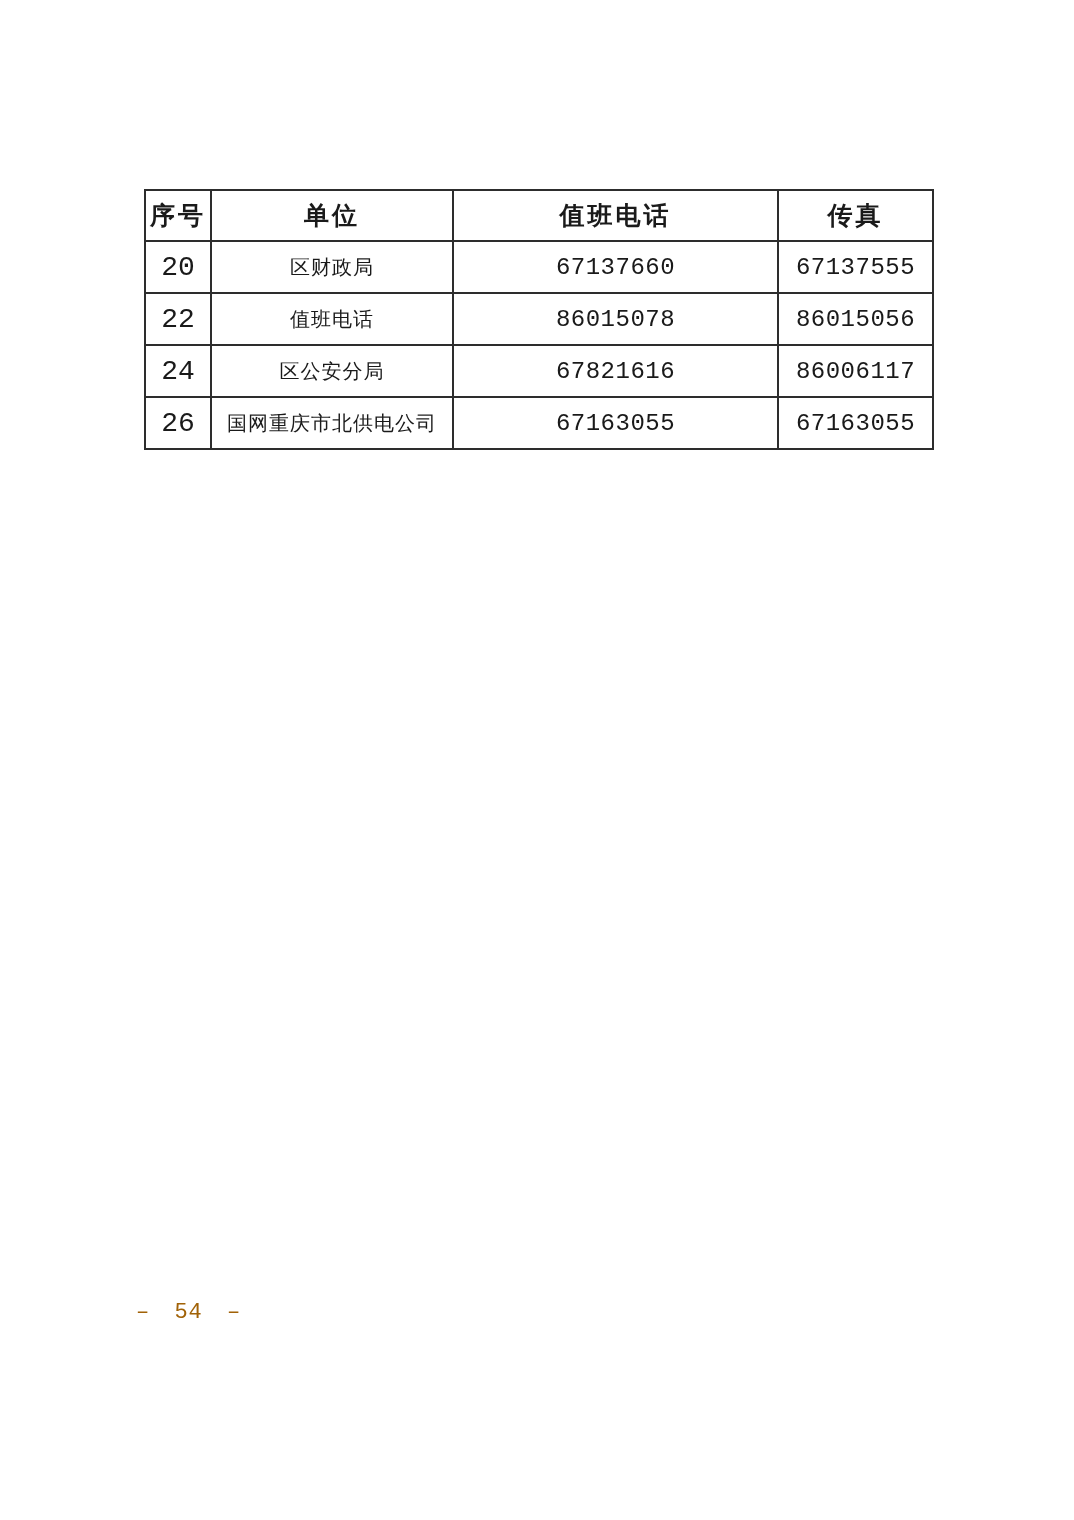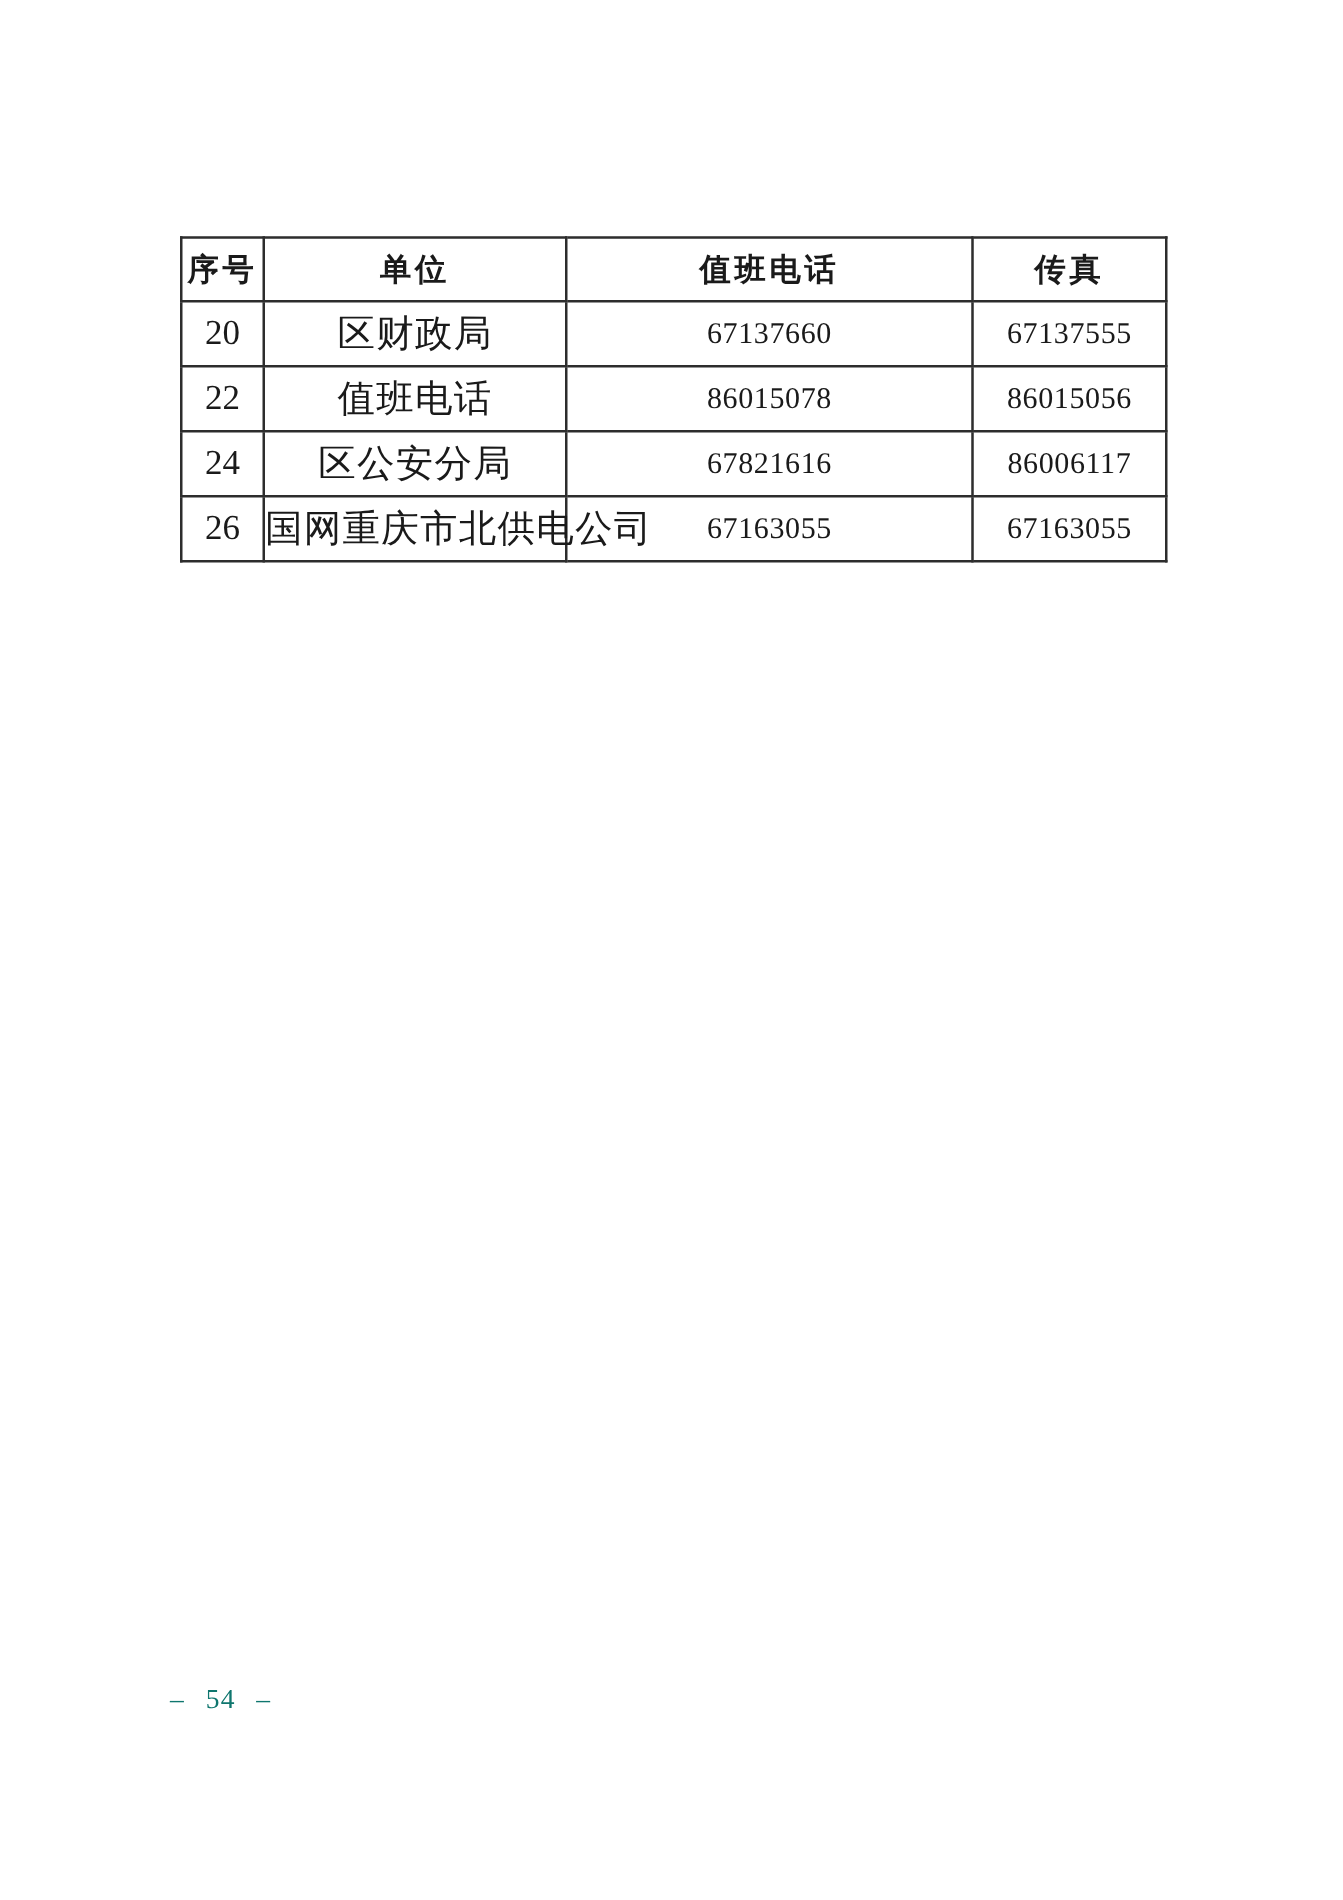--- a/index.html
+++ b/index.html
@@ -5,21 +5,21 @@
   html, body {
     margin: 0;
     padding: 0;
     background: #ffffff;
   }
   .page {
     position: relative;
     width: 1074px;
     height: 1520px;
     background: #ffffff;
-    font-family: Liberation Serif, serif;
+    font-family: Liberation Mono, monospace;
     color: #1a1a1a;
     overflow: hidden;
   }
   table.contact-table {
     position: absolute;
     left: 144px;
     top: 189px;
     width: 788px;
     border-collapse: collapse;
     table-layout: fixed;
@@ -39,41 +39,41 @@
   }
   .contact-table td {
     height: 50px;
     font-weight: normal;
     margin-top: 30px;
   }
   td.cell-no {
     font-size: 28px;
   }
   td.cell-unit {
-    font-size: 30px;
+    font-size: 20px;
     letter-spacing: 1px;
     white-space: nowrap;
   }
   td.cell-phone,
   td.cell-fax {
     font-size: 24px;
     letter-spacing: 0.5px;
   }
   col.c-no   { width: 66px; }
   col.c-unit { width: 242px; }
   col.c-phone{ width: 325px; }
   col.c-fax  { width: 155px; }
   .page-number {
     position: absolute;
     left: 136px;
-    top: 1346px;
+    top: 1300px;
     font-size: 22px;
     letter-spacing: 1px;
     word-spacing: 10px;
-    color: #0f766e;
+    color: #a16207;
   }
 </style>
 </head>
 <body>
 
 <div class="page">
 
   <table class="contact-table">
     <colgroup>
       <col class="c-no">

